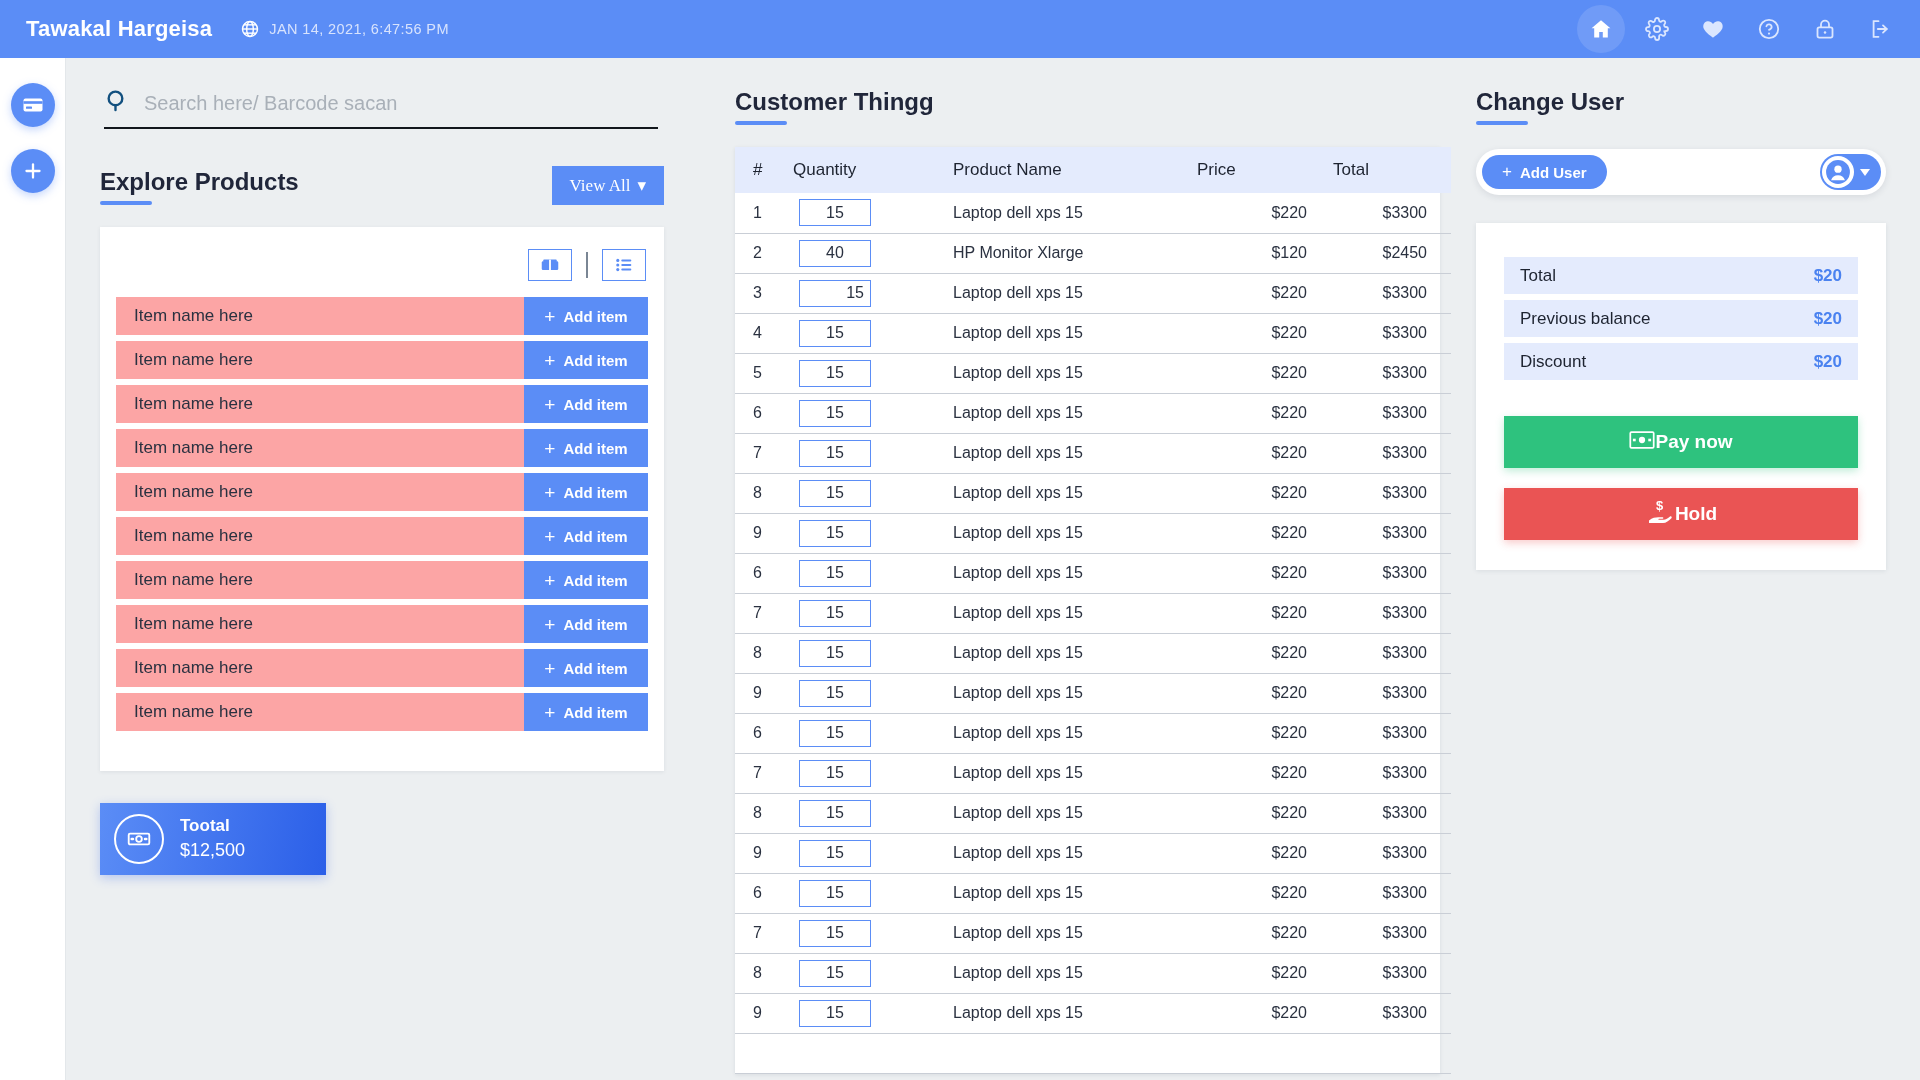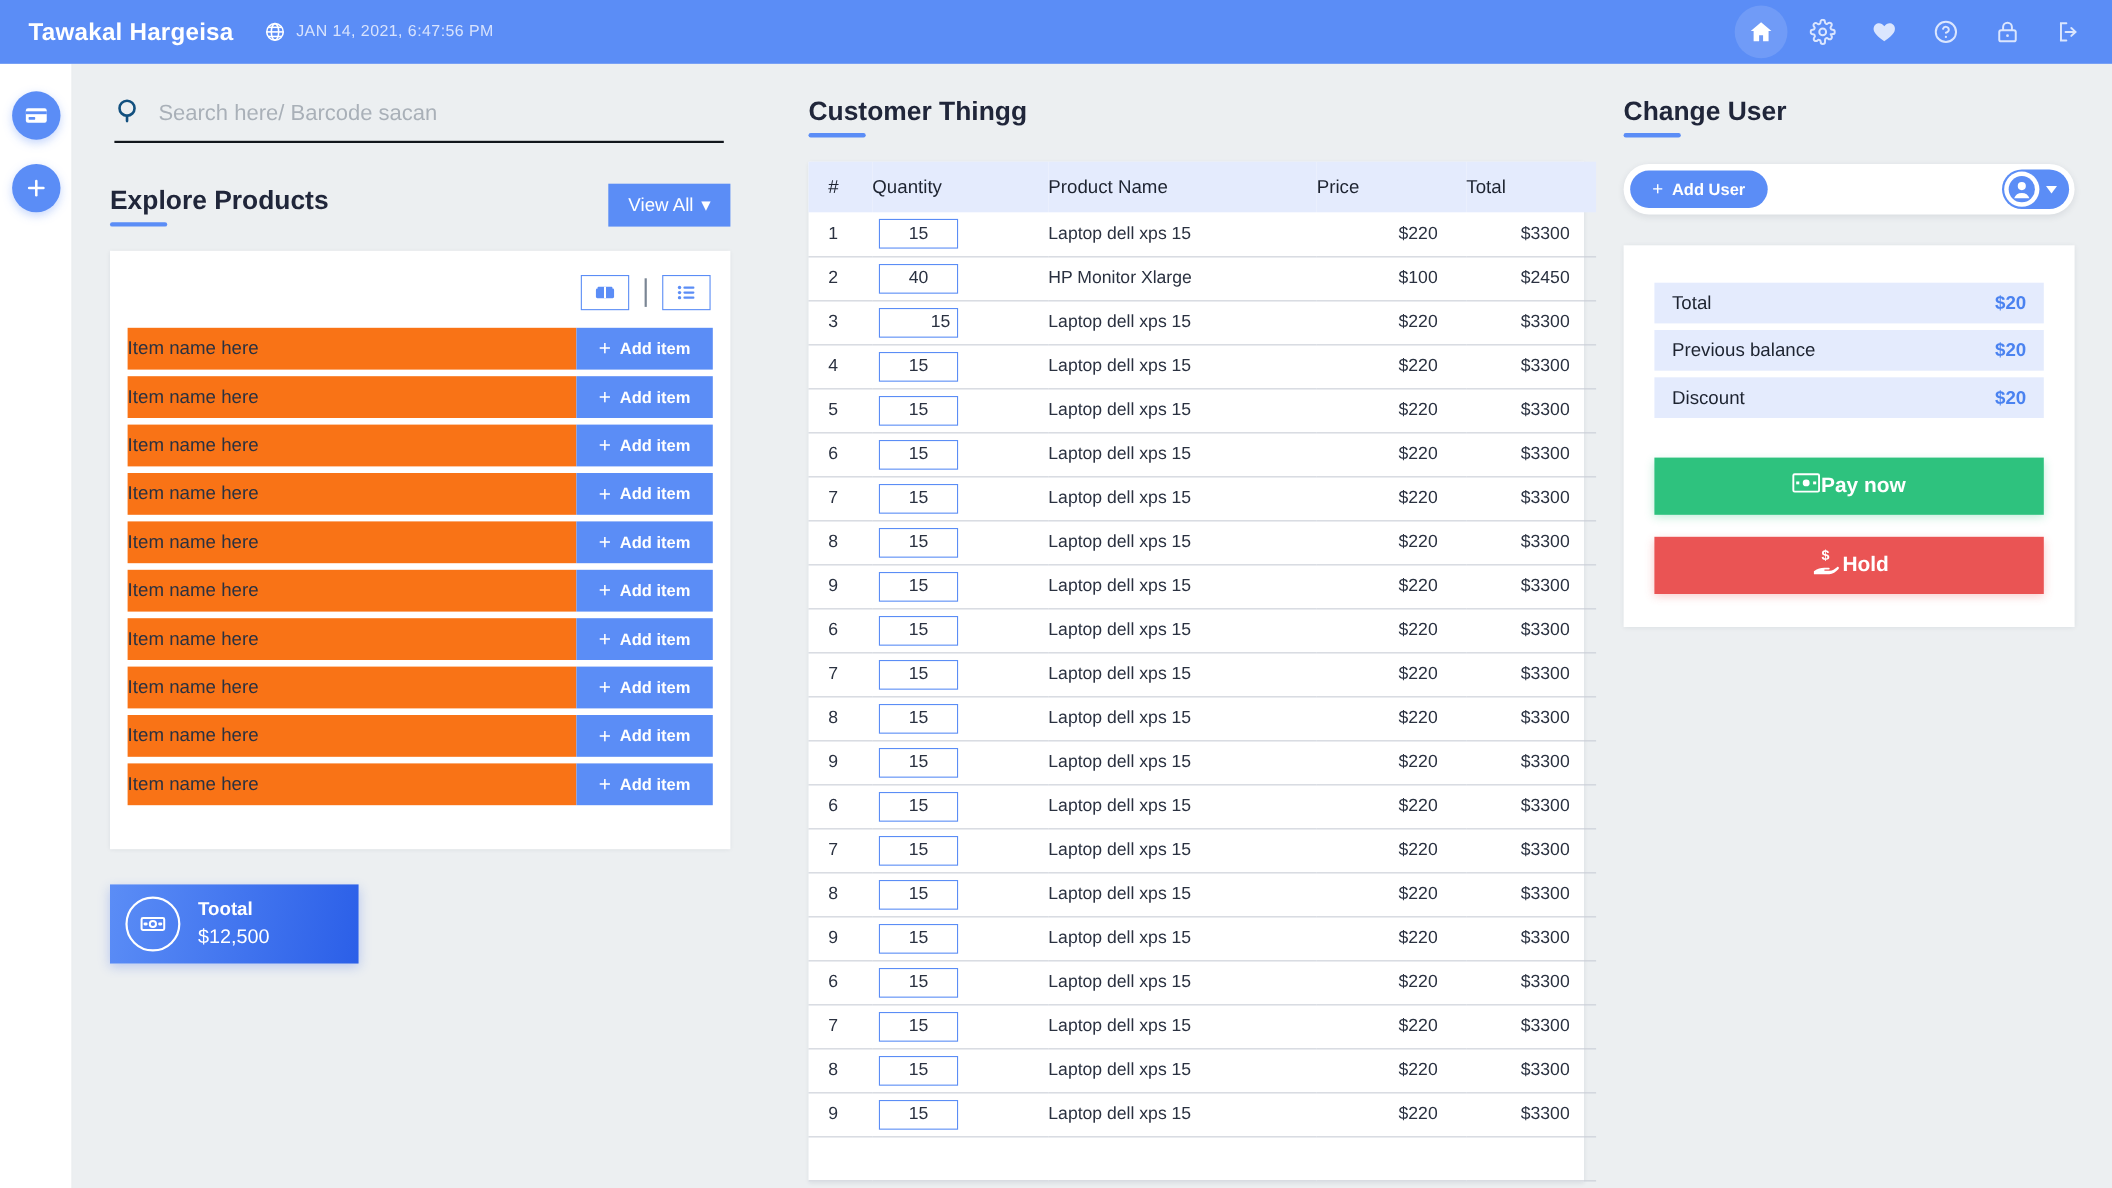--- a/index.html
+++ b/index.html
@@ -89,21 +89,21 @@
   .sec-title {
     font-size: 24px; font-weight: bold; color: #20263a;
     padding-bottom: 9px; position: relative; display: inline-block;
   }
   .sec-title::after {
     content: ""; position: absolute; left: 0; bottom: 0;
     width: 52px; height: 4px; background: #5b8df6; border-radius: 2px;
   }
   .viewall {
     background: #5b8df6; color: #fff; border: none;
-    font-family: Liberation Sans, sans-serif;
+    font-family: Liberation Serif, serif;
     font-size: 17px; padding: 9px 18px; cursor: pointer;
     display: flex; align-items: center; gap: 7px;
   }
 
   
   .prod-panel {
     background: #fff; margin-top: 22px; padding: 16px 16px 34px 16px;
     box-shadow: 0 1px 4px rgba(25,40,70,.08);
   }
   .view-toggles {
@@ -115,22 +115,22 @@
     background: #fff; display: flex; align-items: center;
     justify-content: center; cursor: pointer;
   }
   .vt-sep { width: 2px; height: 26px; background: #7a8694; }
 
   .prod-row {
     display: flex; align-items: stretch;
     height: 38px; margin-bottom: 6px;
   }
   .prod-name {
-    flex: 1 1 auto; background: #f97316; display: flex;
-    align-items: center; 
+    flex: 1 1 auto; background: #fca5a5; display: flex;
+    align-items: center; padding-left: 18px;
     font-size: 17px; color: #2a3140;
   }
   .add-item {
     flex: 0 0 124px; background: #5b8df6; color: #fff;
     border: none; font-family: "Liberation Sans", sans-serif;
     font-size: 15px; font-weight: bold;
     display: flex; align-items: center; justify-content: center;
     gap: 8px; cursor: pointer; white-space: nowrap;
   }
   .add-item .plus { font-size: 19px; font-weight: normal; line-height: 1; }
@@ -460,21 +460,21 @@
               <td class="c-num">1</td>
               <td class="c-qty"><input class="qty-box" type="text" value="15" style=""></td>
               <td class="c-name">Laptop dell xps 15</td>
               <td class="c-price">$220</td>
               <td class="c-total">$3300</td>
             </tr>
             <tr>
               <td class="c-num">2</td>
               <td class="c-qty"><input class="qty-box" type="text" value="40" style=""></td>
               <td class="c-name">HP Monitor Xlarge</td>
-              <td class="c-price">$100</td>
+              <td class="c-price">$120</td>
               <td class="c-total">$2450</td>
             </tr>
             <tr>
               <td class="c-num">3</td>
               <td class="c-qty"><input class="qty-box right" type="text" value="15" style=""></td>
               <td class="c-name">Laptop dell xps 15</td>
               <td class="c-price">$220</td>
               <td class="c-total">$3300</td>
             </tr>
             <tr>

